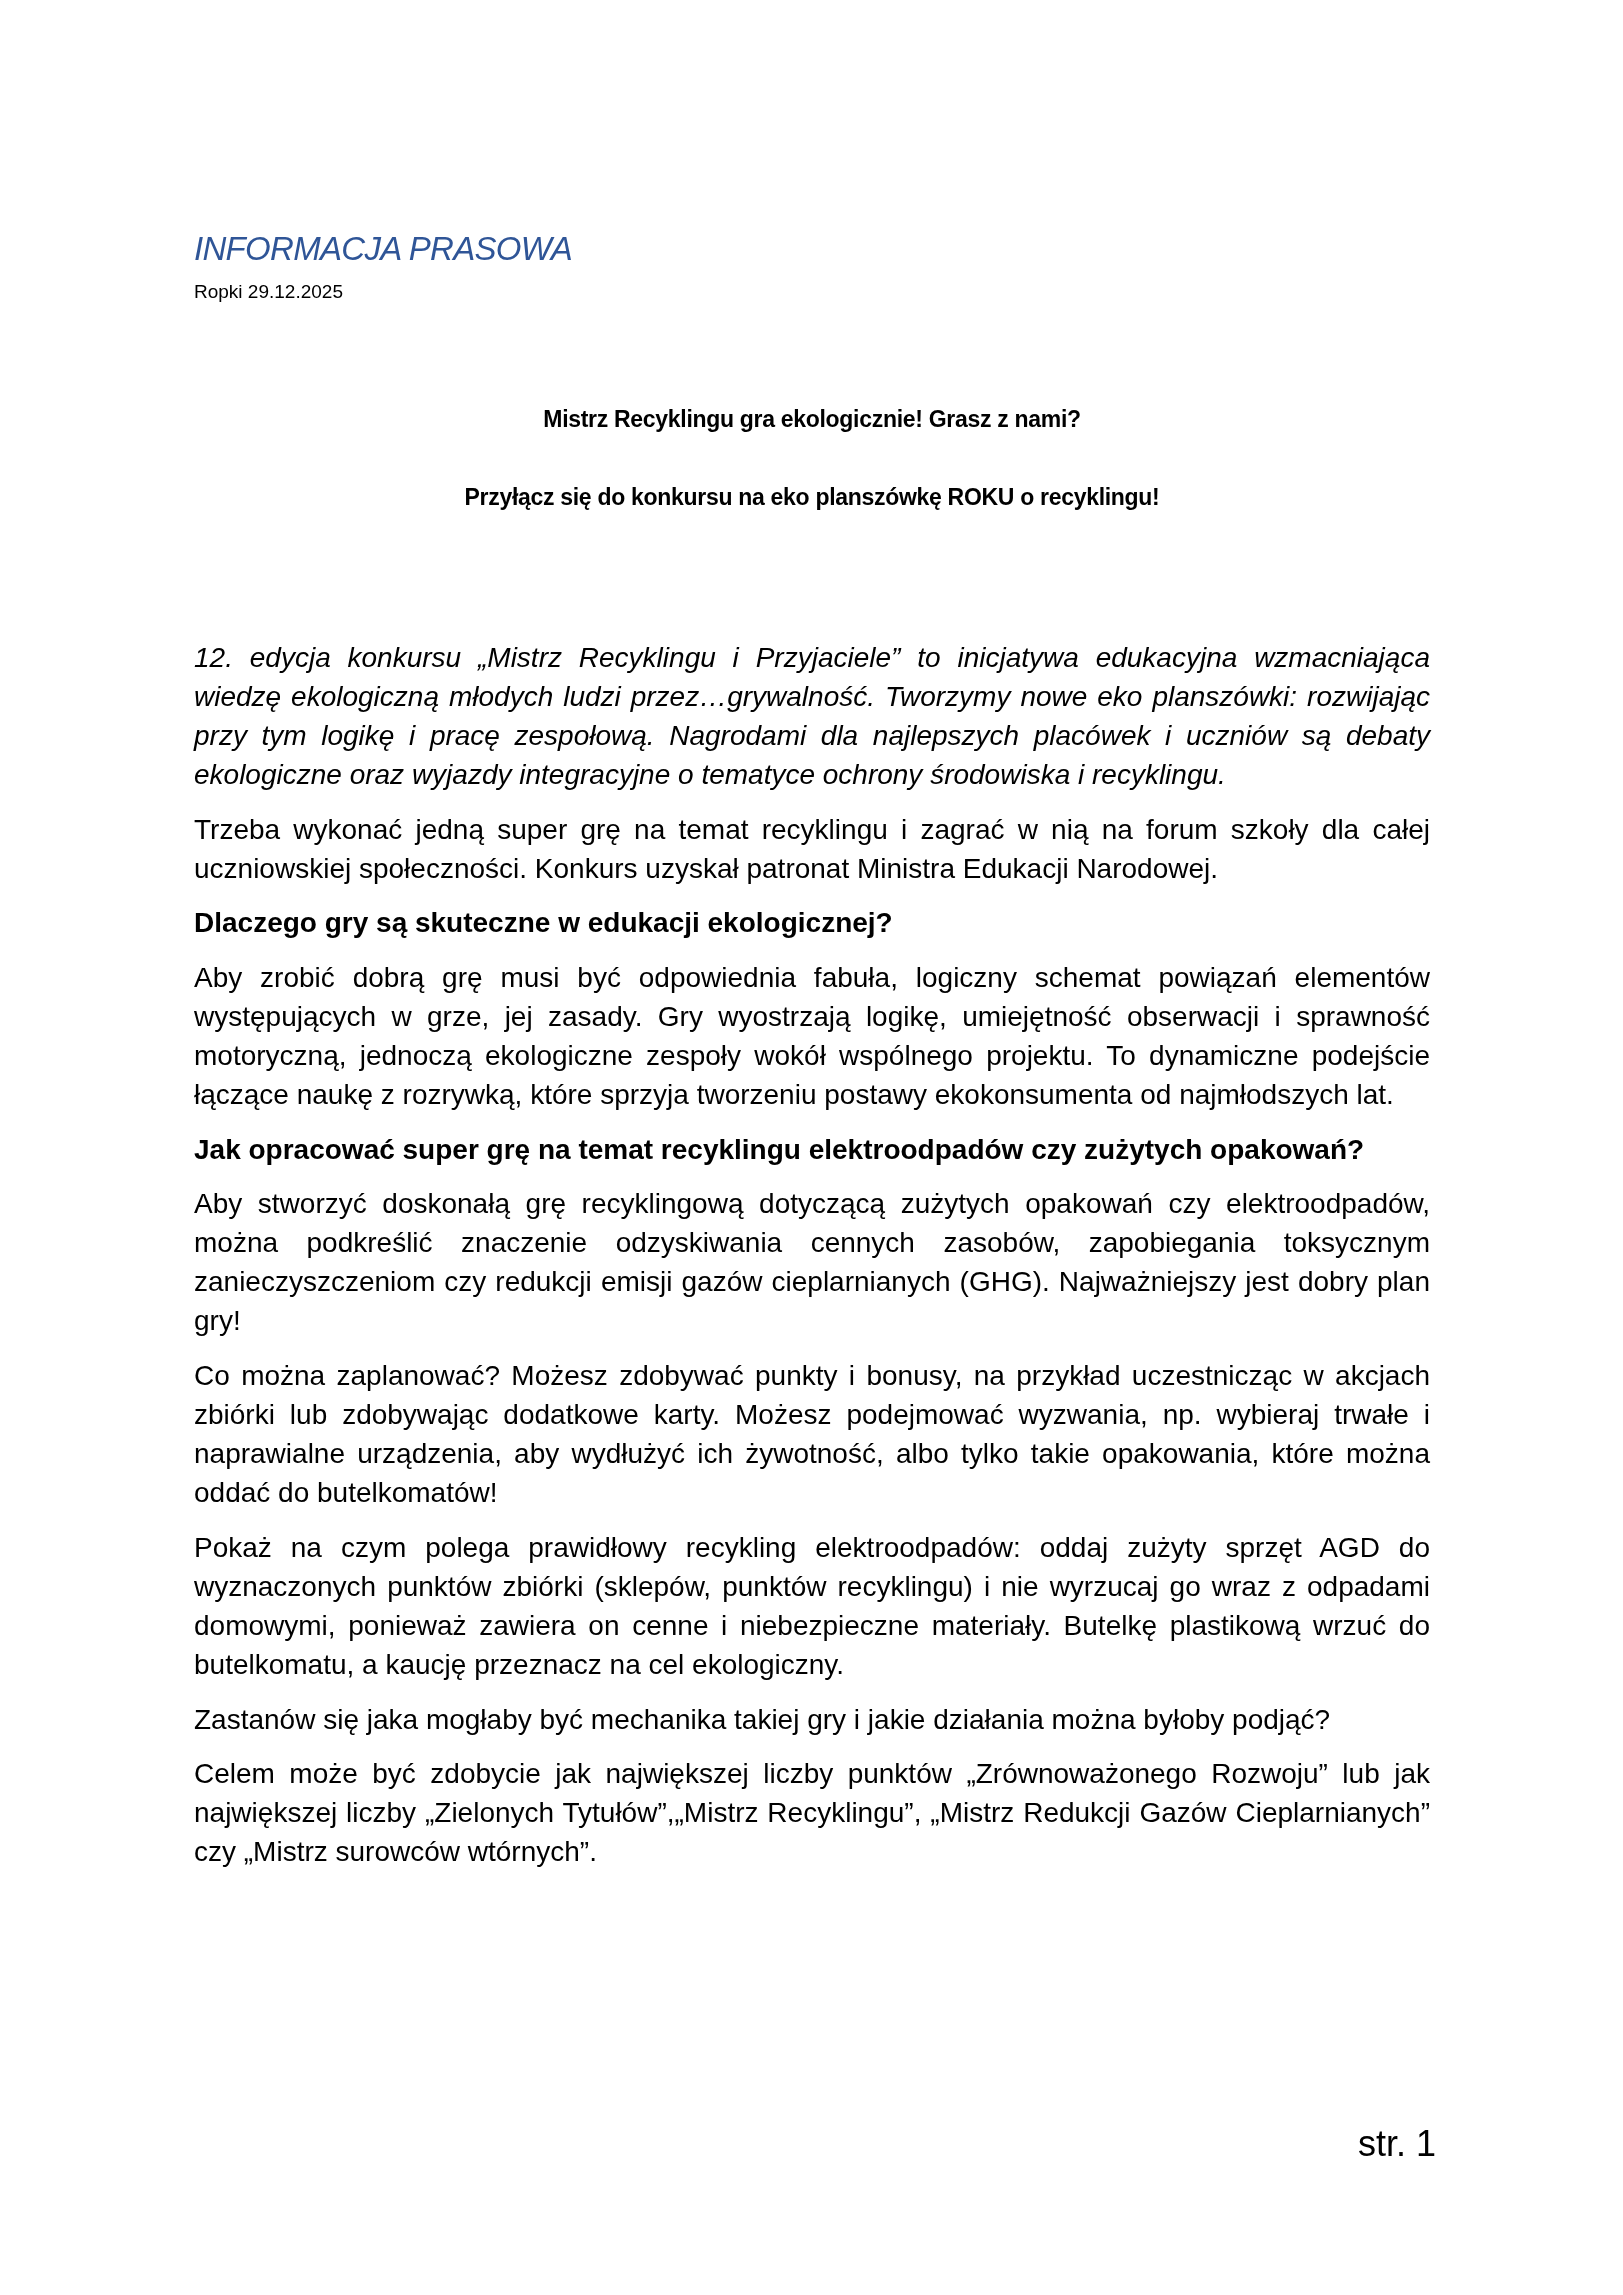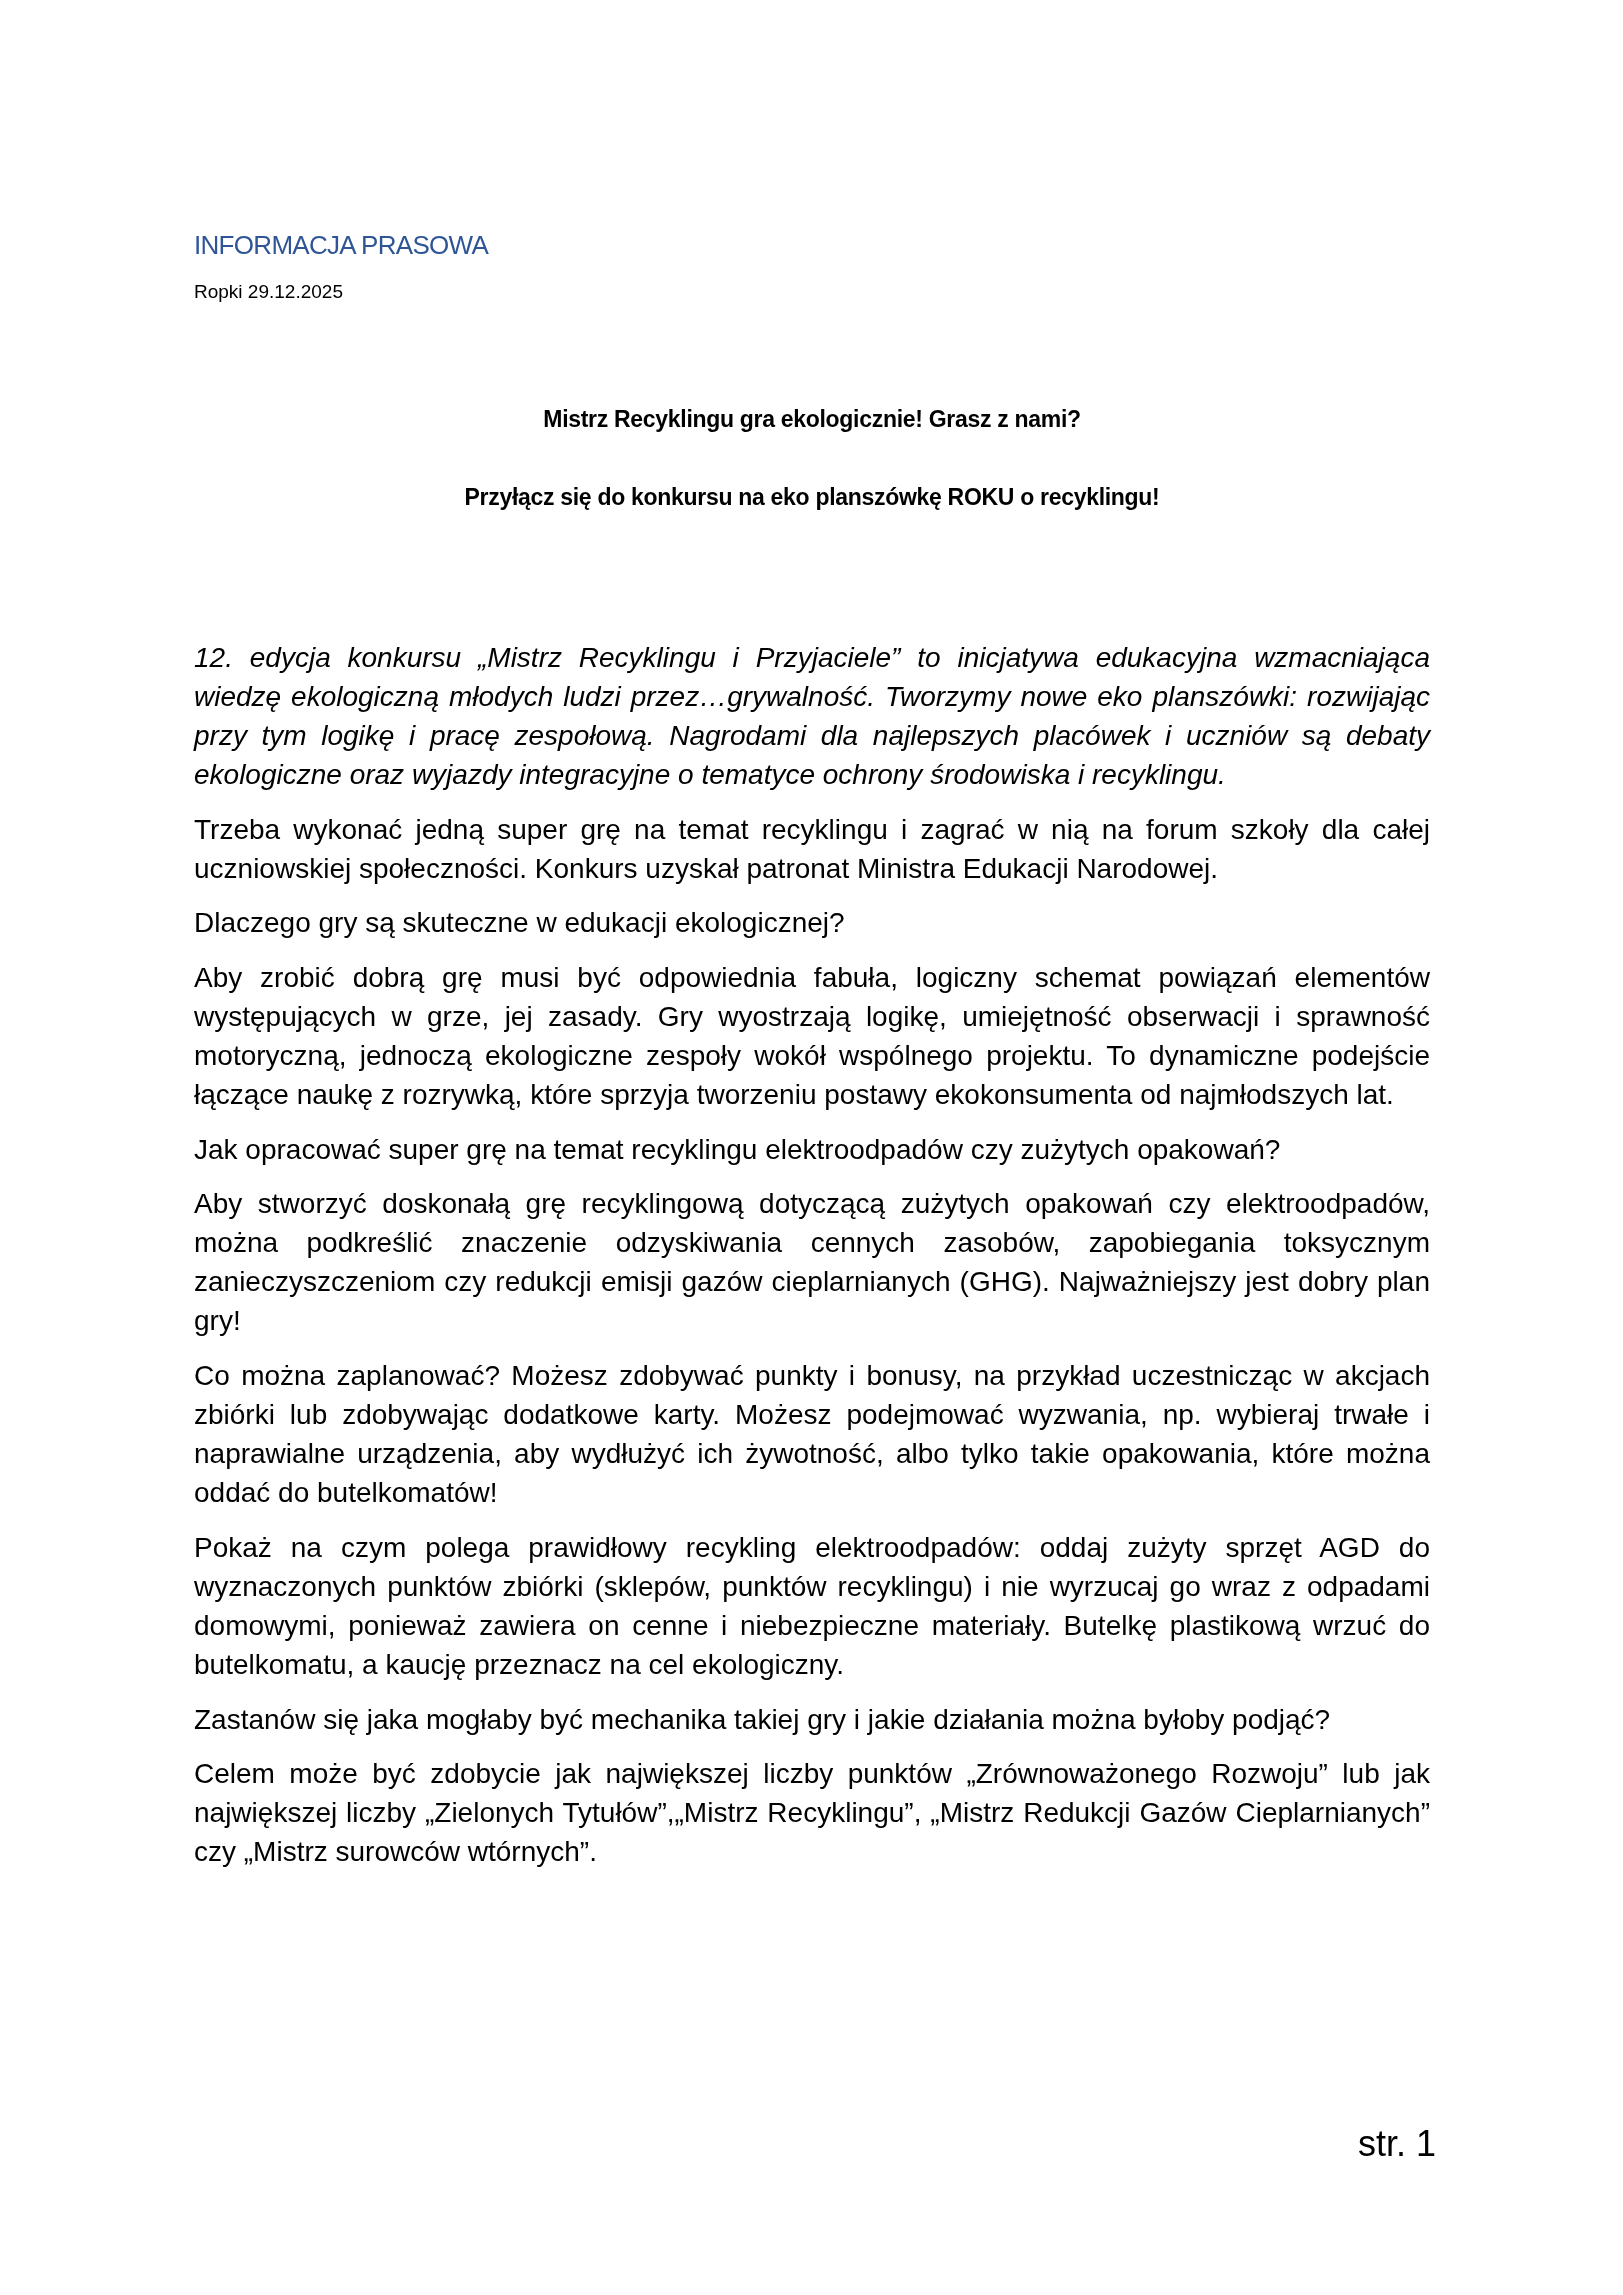--- a/index.html
+++ b/index.html
@@ -3,40 +3,41 @@
 <meta charset="utf-8">
 <style>
   html, body { margin: 0; padding: 0; background: #ffffff; }
   body {
     width: 1623px; height: 2295px; position: relative; overflow: hidden;
     font-family: "Liberation Sans", sans-serif; color: #000;
   }
   .page { position: absolute; left: 0; top: 0; width: 1623px; height: 2295px; background: #fff; }
   .press-label {
     position: absolute; left: 194px; top: 230px;
-    font-size: 26px; color: #2f5597; letter-spacing: -0.7px;
+    font-size: 33px; color: #2f5597; letter-spacing: -0.7px;
     font-family: "Liberation Sans", sans-serif;
+    font-style: italic;
   }
   .dateline {
     position: absolute; left: 194px; top: 281px;
     font-size: 19px; color: #000;
   }
   .title {
     position: absolute; left: 194px; width: 1236px; text-align: center;
     font-size: 23px; font-weight: bold; letter-spacing: -0.3px;
   }
   .title.t1 { top: 406px; }
   .title.t2 { top: 484px; }
   .body {
     position: absolute; left: 194px; top: 638px; width: 1236px;
     font-size: 28px; line-height: 39px; text-align: justify;
   }
   .body p { margin: 0 0 15.7px 0; }
   .body p.lead { font-style: italic; }
-  .body p.heading { font-weight: normal; }
+  .body p.heading { font-weight: bold; }
   .footer {
     position: absolute; right: 187px; top: 2123px;
     font-size: 36px; color: #000;
   }
 </style>
 </head>
 <body>
 
 <div class="page">
   <div class="press-label" style="color: rgb(47, 85, 151);">INFORMACJA PRASOWA</div>

